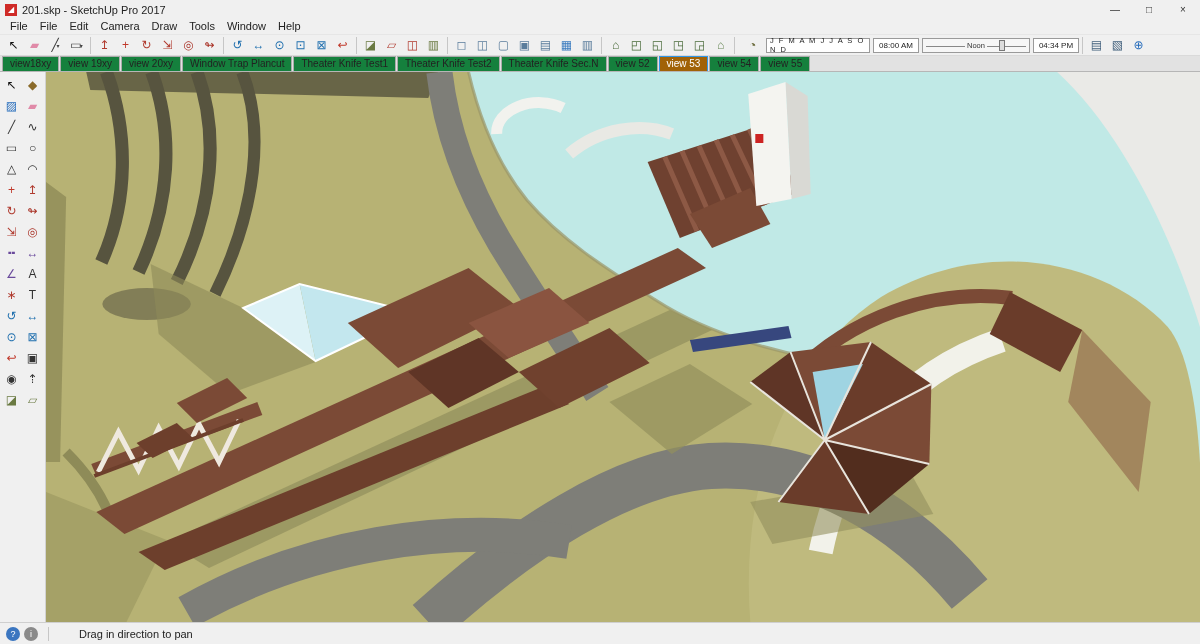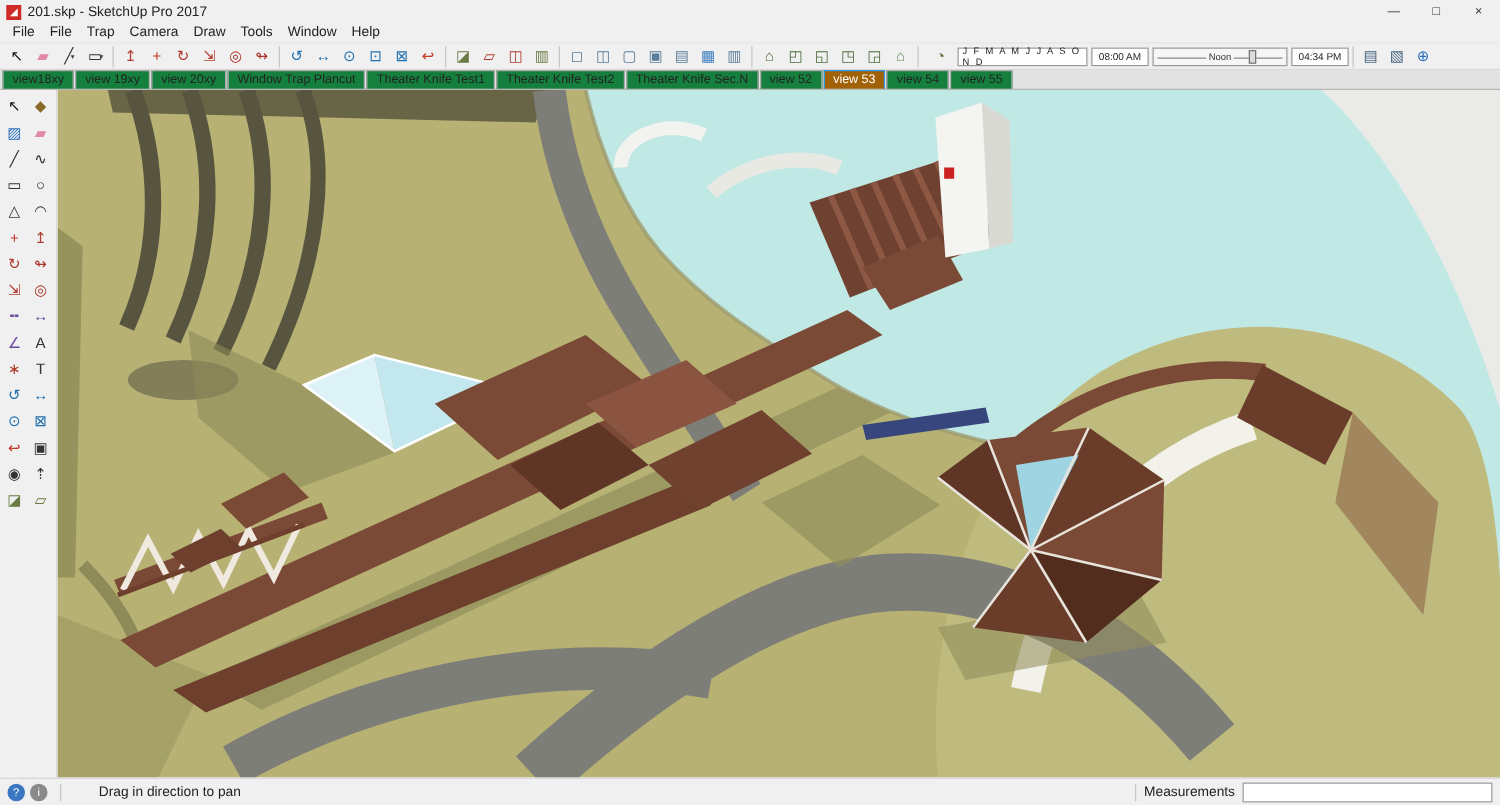--- a/index.html
+++ b/index.html
@@ -62,21 +62,21 @@
   <div class="win-controls">
     <span class="win-btn">—</span>
     <span class="win-btn">□</span>
     <span class="win-btn">×</span>
   </div>
 </div>
 
 <div class="menubar">
     <span class="menu-item">File</span>
     <span class="menu-item">File</span>
-    <span class="menu-item">Trap</span>
+    <span class="menu-item">Edit</span>
     <span class="menu-item">Camera</span>
     <span class="menu-item">Draw</span>
     <span class="menu-item">Tools</span>
     <span class="menu-item">Window</span>
     <span class="menu-item">Help</span>
   </div>
 
 <div class="toolbar">
   <div class="tb-groups">
       <span class="tb-btn">
@@ -347,18 +347,13 @@
       </g>
     </svg>
   </div>
 </div>
 
 <div class="statusbar">
   <span class="sb-icon q">?</span>
   <span class="sb-icon g">i</span>
   <span class="sb-sep"></span>
   <span class="sb-hint">Drag in direction to pan</span>
-  <div class="sb-right">
-    <span class="sb-sep"></span>
-    <span class="meas-label">Measurements</span>
-    <input class="meas-input" value="" style="">
-  </div>
 </div>
 
 </body></html>

